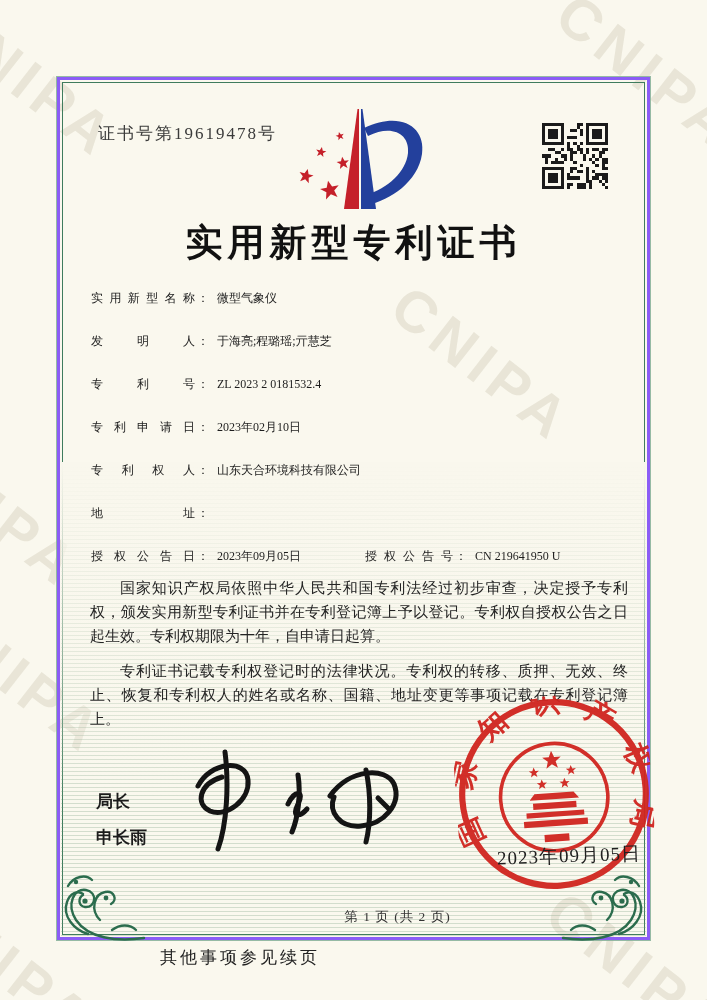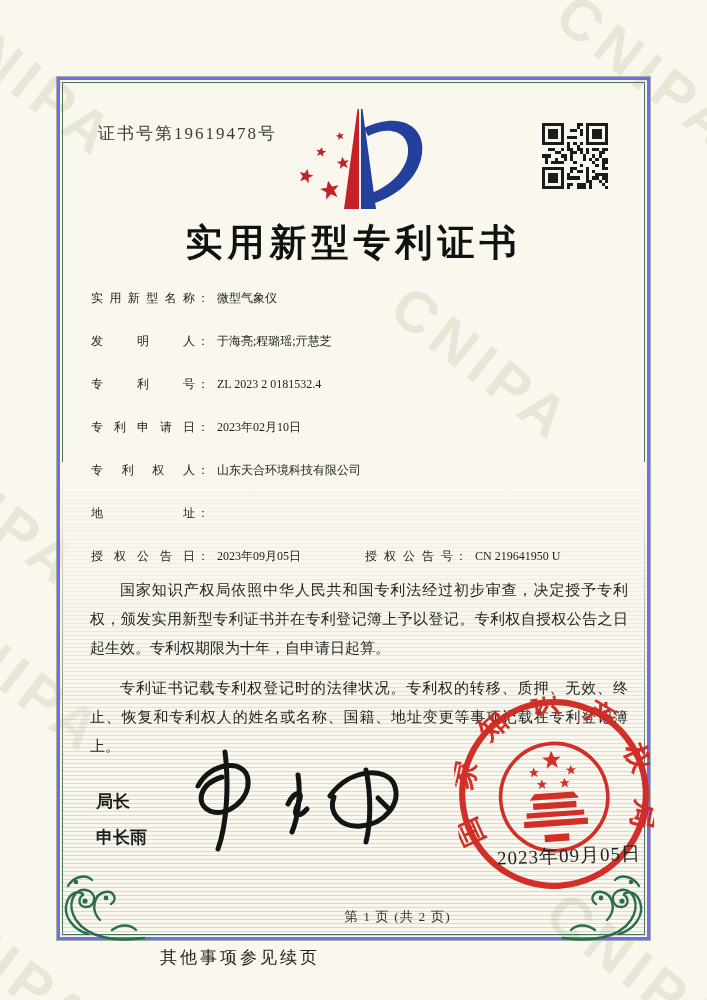--- a/index.html
+++ b/index.html
@@ -72,21 +72,21 @@
     text-align:justify;text-align-last:justify;color:#222;
   }
   .f-colon{flex:0 0 auto;margin:0 8px 0 2px;color:#222;}
   .f-value{color:#1d1d1d;max-width:392px;}
   .frow.split .pair2{display:flex;margin-left:64px;}
   .frow.split .pair2 .f-label{width:88px;flex:0 0 88px;}
 
   
   .paras{
     position:absolute;left:30px;top:496px;width:538px;
-    font-size:15px;line-height:29px;text-align:justify;color:#242424;
+    font-size:15px;line-height:24px;text-align:justify;color:#242424;
   }
   .paras p{margin:0 0 11px 0;text-indent:2em;}
 
   
   .director{
     position:absolute;left:36px;top:710px;
     font-family:"Liberation Sans","DejaVu Sans",sans-serif;
     font-size:17px;color:#1c1c1c;font-weight:bold;
   }
   .director .name{margin-top:13px;}

